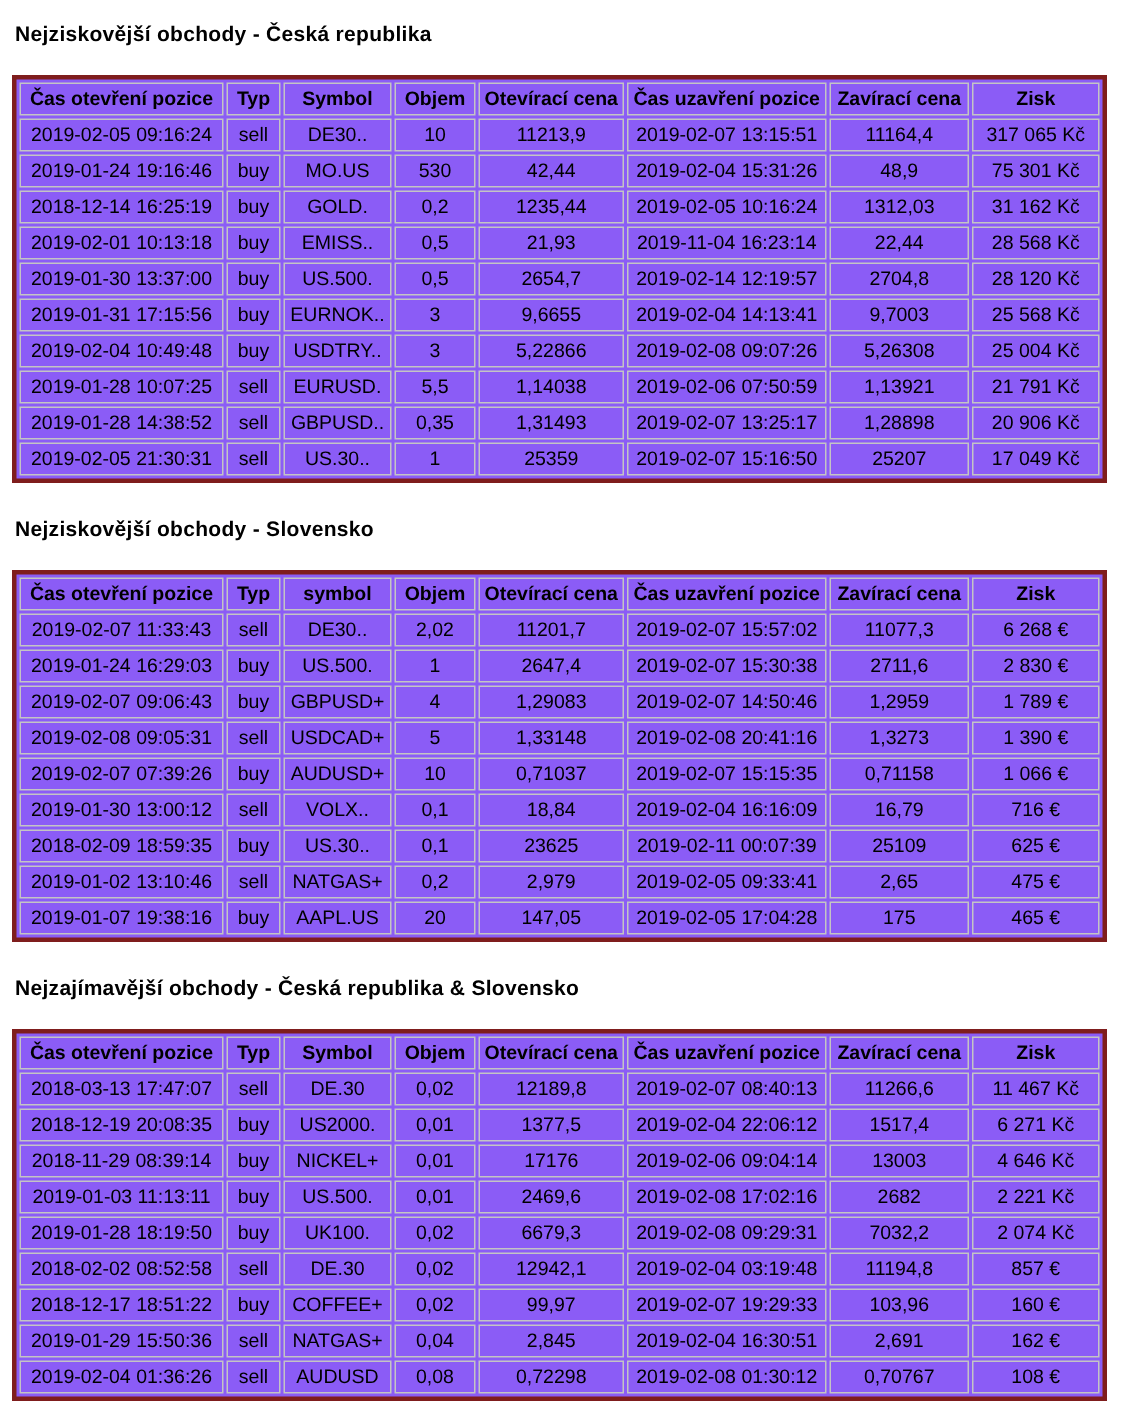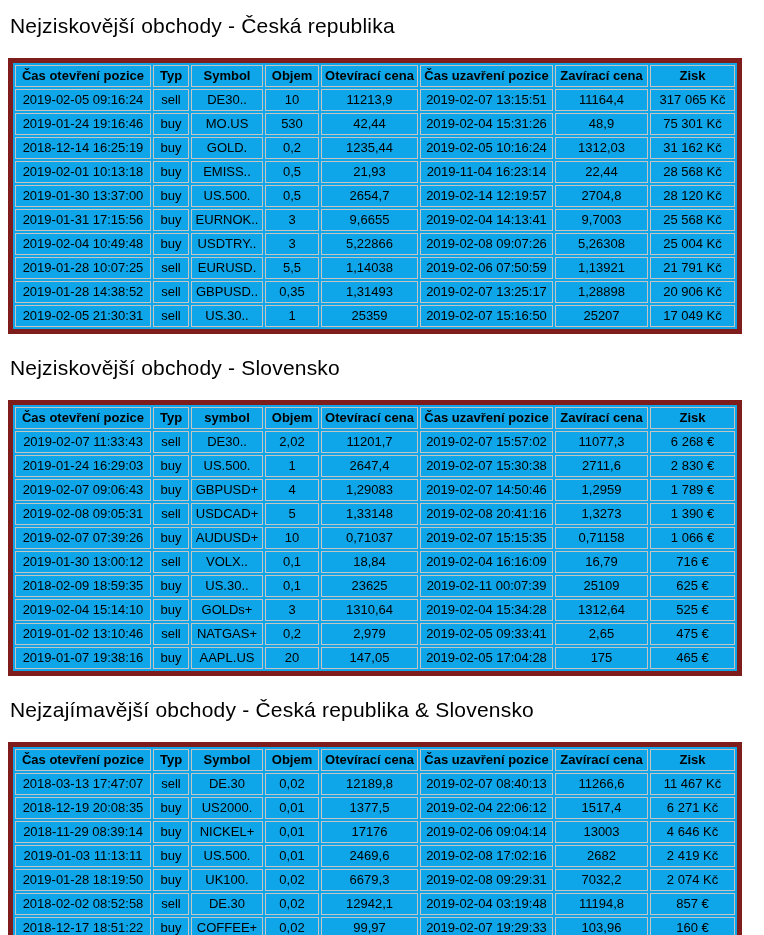--- a/index.html
+++ b/index.html
@@ -9,33 +9,33 @@
   }
   body {
     width: 764px;
     font-family: "Liberation Sans", sans-serif;
     color: #000000;
   }
   #report {
     padding: 6px 8px 10px 8px;
   }
   .section-title {
-    font-size: 21px;
-    font-weight: normal;
+    font-size: 14px;
+    font-weight: bold;
     margin: 22px 0 20px 2px;
     letter-spacing: 0.2px;
   }
   #report .section-title:first-child {
     margin-top: 8px;
   }
   table.trades {
     border-collapse: separate;
     border-spacing: 2px;
-    border: 5px solid #7f1d1d;
-    background: #0ea5e9;
+    border: 3px solid #7f1d1d;
+    background: #8b5cf6;
   }
   table.trades th,
   table.trades td {
     border: 1px solid #c4c4c4;
     font-size: 13px;
     line-height: 16px;
     text-align: center;
     vertical-align: middle;
     padding: 1px 3px;
     height: 18px;
@@ -274,30 +274,20 @@
           <td>2018-02-09 18:59:35</td>
           <td>buy</td>
           <td>US.30..</td>
           <td>0,1</td>
           <td>23625</td>
           <td>2019-02-11 00:07:39</td>
           <td>25109</td>
           <td>625 €</td>
         </tr>
         <tr>
-          <td>2019-02-04 15:14:10</td>
-          <td>buy</td>
-          <td>GOLDs+</td>
-          <td>3</td>
-          <td>1310,64</td>
-          <td>2019-02-04 15:34:28</td>
-          <td>1312,64</td>
-          <td>525 €</td>
-        </tr>
-        <tr>
           <td>2019-01-02 13:10:46</td>
           <td>sell</td>
           <td>NATGAS+</td>
           <td>0,2</td>
           <td>2,979</td>
           <td>2019-02-05 09:33:41</td>
           <td>2,65</td>
           <td>475 €</td>
         </tr>
         <tr>
@@ -368,21 +358,21 @@
           <td>4 646 Kč</td>
         </tr>
         <tr>
           <td>2019-01-03 11:13:11</td>
           <td>buy</td>
           <td>US.500.</td>
           <td>0,01</td>
           <td>2469,6</td>
           <td>2019-02-08 17:02:16</td>
           <td>2682</td>
-          <td>2 419 Kč</td>
+          <td>2 221 Kč</td>
         </tr>
         <tr>
           <td>2019-01-28 18:19:50</td>
           <td>buy</td>
           <td>UK100.</td>
           <td>0,02</td>
           <td>6679,3</td>
           <td>2019-02-08 09:29:31</td>
           <td>7032,2</td>
           <td>2 074 Kč</td>

